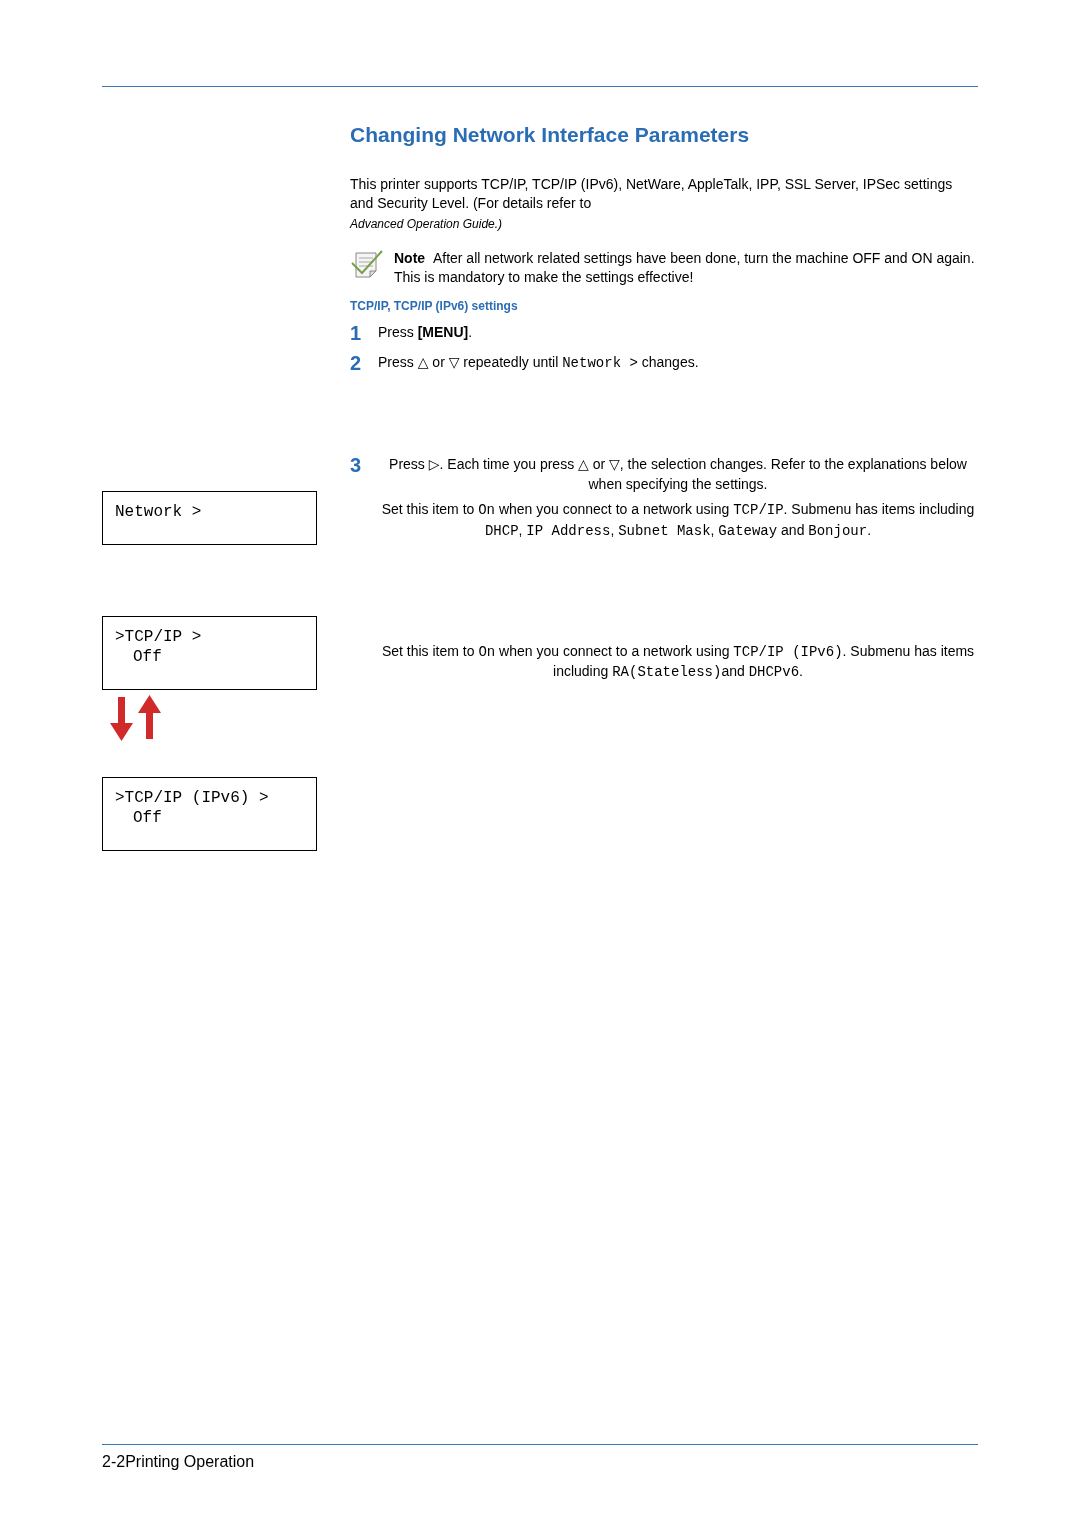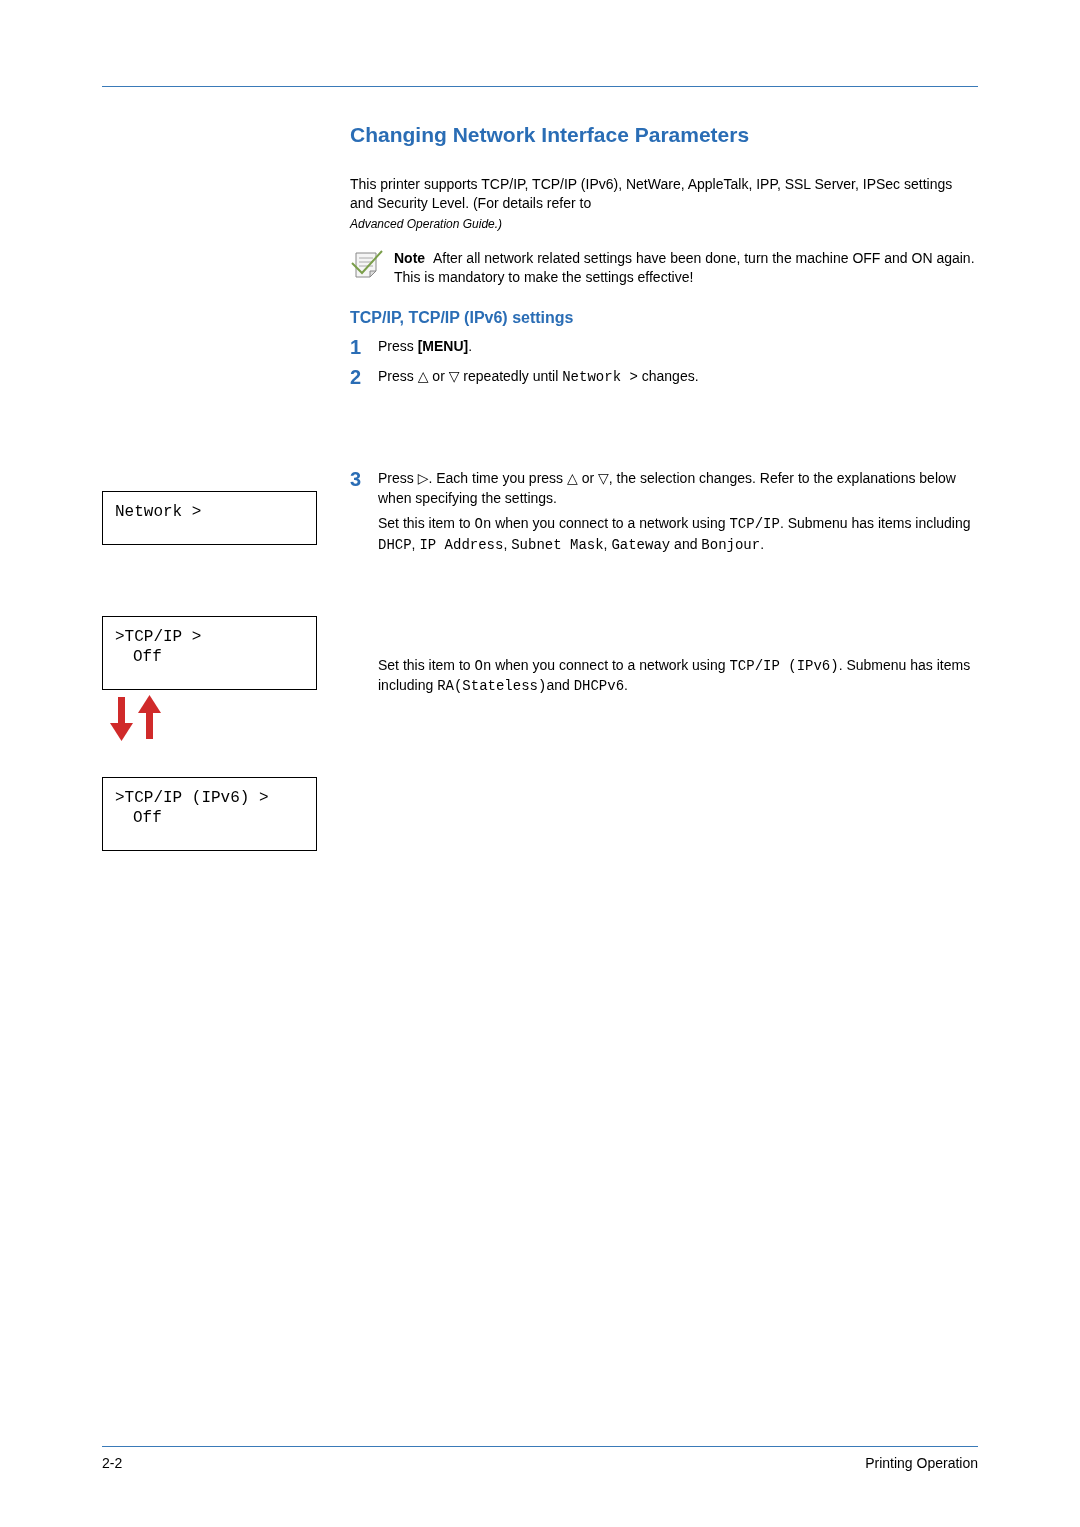--- a/index.html
+++ b/index.html
@@ -41,55 +41,56 @@
     margin-bottom: 4px;
   }
   p.italic {
     font-style: italic;
     font-size: 12px;
     margin-bottom: 18px;
   }
   .note-block {
     display: flex;
     gap: 10px;
-    margin-bottom: 22px;
+    margin-bottom: 12px;
   }
   .note-icon {
     width: 34px;
     height: 30px;
     flex-shrink: 0;
   }
   .note-text {
     font-size: 14px;
     line-height: 1.35;
   }
   .note-text b { font-weight: bold; }
   h3.subsection {
     color: #2a6db5;
     font-weight: bold;
-    font-size: 16px;
+    font-size: 12px;
     margin-bottom: 10px;
   }
   .step {
     display: flex;
     gap: 10px;
     margin-bottom: 10px;
   }
   .step-num {
     color: #2a6db5;
     font-weight: bold;
     font-size: 20px;
     line-height: 1;
     width: 18px;
     flex-shrink: 0;
     font-family: Arial, Helvetica, sans-serif;
   }
   .step-body {
     font-size: 14px;
     line-height: 1.4;
+    text-align: center;
   }
   .step-body .mono { font-family: "Courier New", monospace; font-size: 14px; }
   .step-body .hollow-tri { font-size: 14px; }
   .step-body b { font-weight: bold; }
   .lcd {
     border: 1px solid #000;
     font-family: "Courier New", monospace;
     font-size: 16px;
     padding: 10px 12px 22px 12px;
     width: 215px;
@@ -117,22 +118,21 @@
     left: 102px;
     right: 102px;
     bottom: 56px;
   }
   .footer-rule {
     border-top: 1px solid #3a7ab8;
     margin-bottom: 8px;
   }
   .footer-row {
     display: flex;
-    justify-content: space-between;
-    font-size: 14px;
+    font-size: 16px;
   }
   .left-wrap { position: relative; }
 </style>
 </head>
 <body>
 
 <div class="page">
   <div class="top-rule"></div>
 
   <div class="content">

